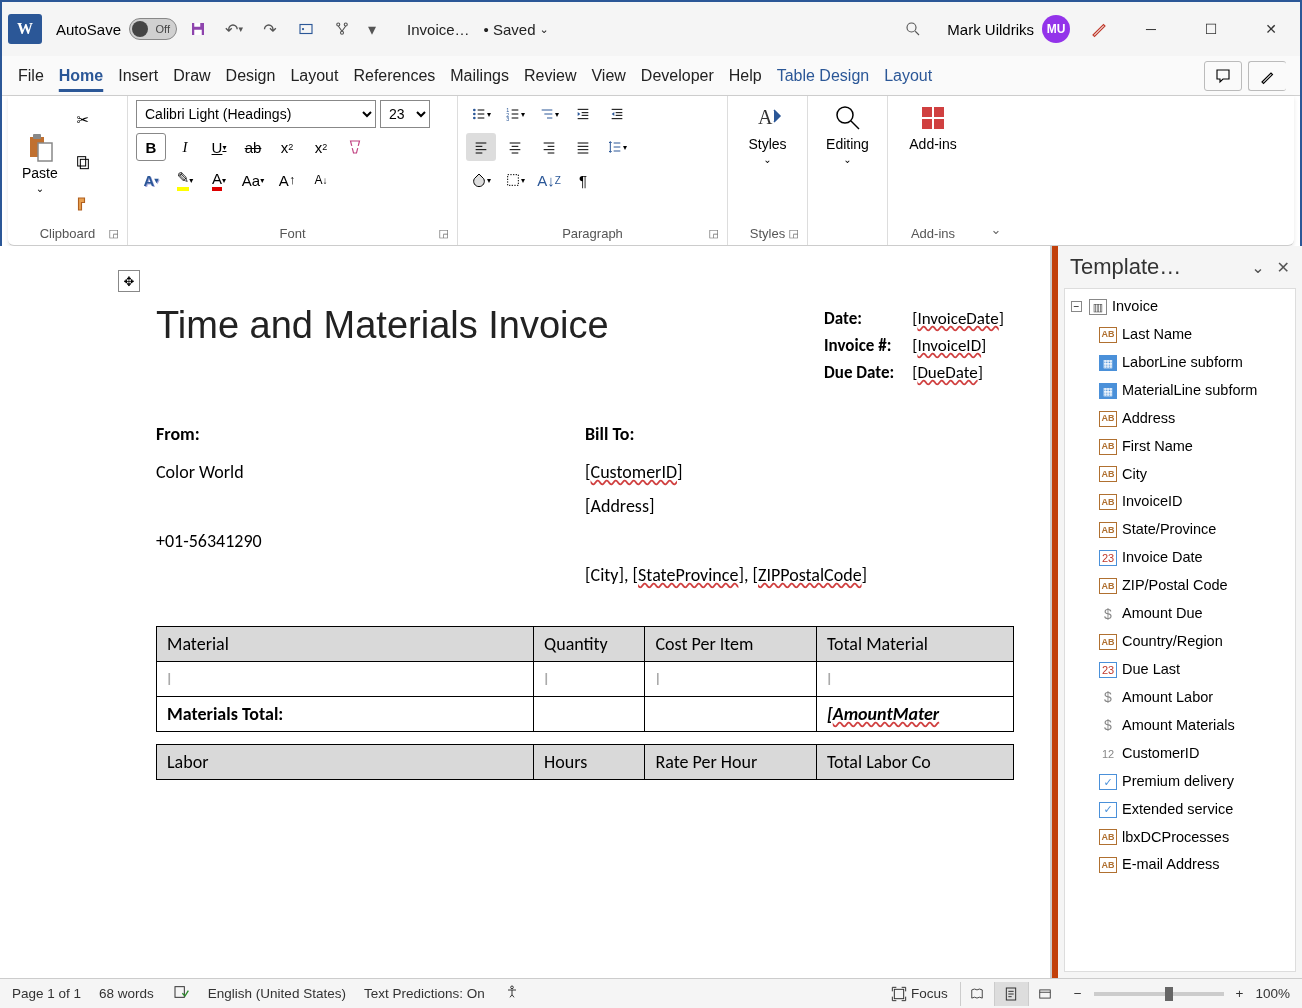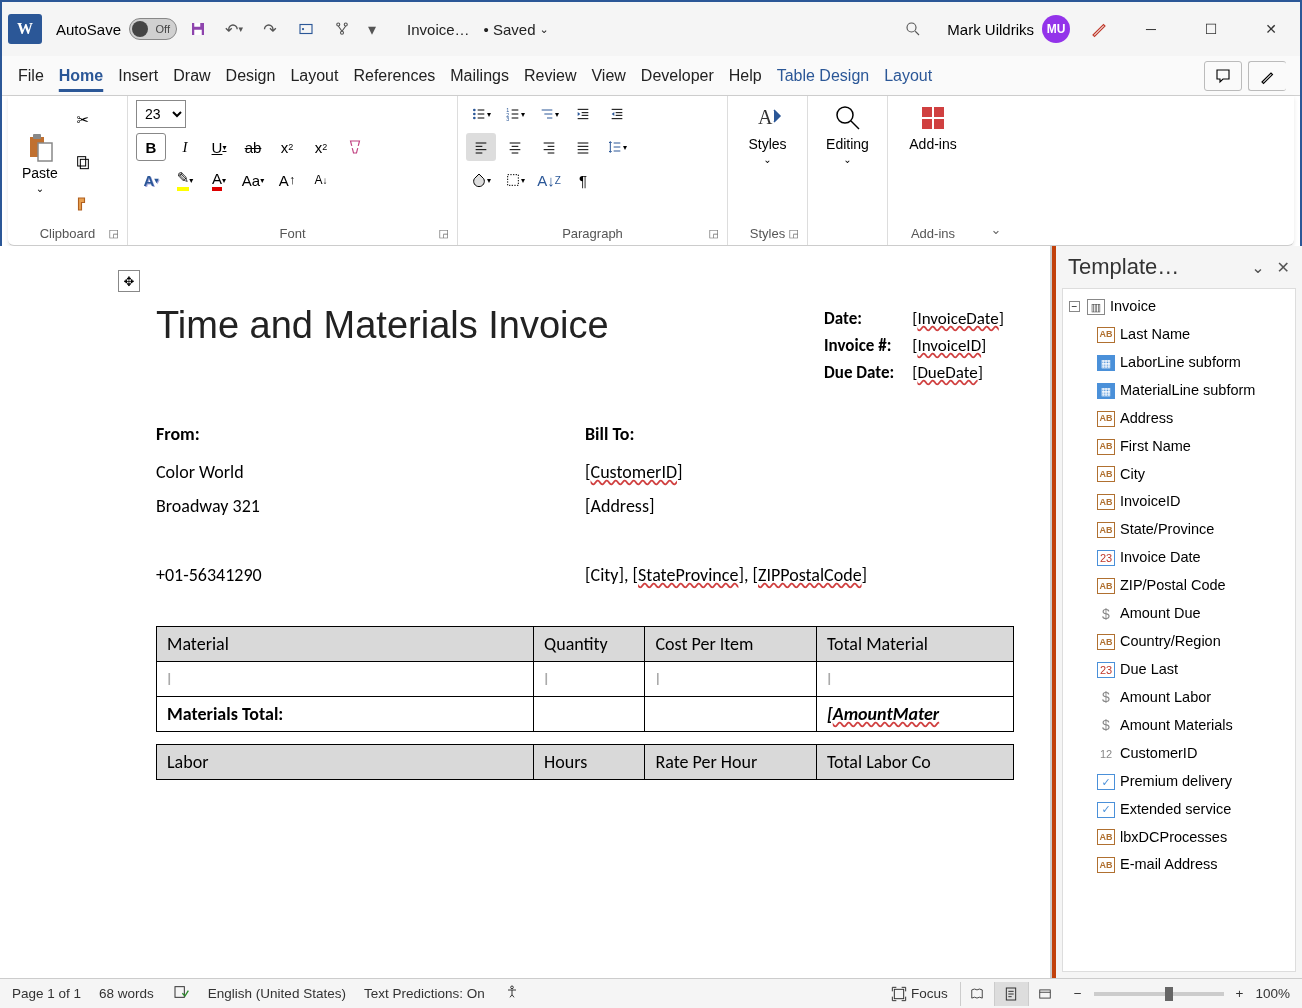--- a/index.html
+++ b/index.html
@@ -55,21 +55,21 @@
   .addr-block { display:flex; gap: 0; font-size:18px; font-family: Calibri, sans-serif; line-height:1.9;}
   .addr-col { flex:1;}
   .addr-col .hd { font-weight:bold; margin-bottom:4px;}
   
   .doc-table { border-collapse:collapse; width:100%; margin-top:34px; font-family:Calibri,sans-serif; font-size:18px;}
   .doc-table th, .doc-table td { border:1px solid #000; padding:6px 10px; text-align:left;}
   .doc-table th { background:#d9d9d9; font-weight:normal;}
   .doc-table .total-label { font-weight:bold;}
   .doc-table .cursor-cell { color:#aaa;}
   
-  .pane { width:250px; background:#f5f5f5; border-left:4px solid #c2410c; display:flex; flex-direction:column;}
+  .pane { width:250px; background:#f5f5f5; border-left:6px solid #c2410c; display:flex; flex-direction:column;}
   .pane-header { display:flex; align-items:center; padding:8px 12px; font-size:22px; color:#333;}
   .pane-header .sp { margin-left:auto; display:flex; gap:12px; font-size:16px; color:#555;}
   .tree { flex:1; padding:4px 2px 4px 4px; font-size:14.5px; background:#fff; margin:0 6px 6px 6px; border:1px solid #ddd; overflow:auto;}
   .tree-item { display:flex; align-items:center; gap:5px; padding:2px 2px 2px 18px; line-height:1.65;}
   .tree-item.root { padding-left:2px; font-weight:normal;}
   .tree-item.sub { padding-left: 30px;}
   .t-icon { width:18px; height:16px; display:inline-flex; align-items:center; justify-content:center; font-size:11px; color:#444;}
   .t-icon.text { border:1px solid #b07030; color:#b07030; font-size:9px; font-weight:bold;}
   .t-icon.subform { background:#4a90d9; color:#fff;}
   .t-icon.date { border:1px solid #4a90d9; color:#c0392b;}
@@ -210,20 +210,21 @@
     </div>
     <div class="group-label">
         <span>Clipboard</span>
         <span class="launcher">◲</span>
       </div>
   </div>
 
   <div class="group" style="width:330px;">
     <div class="col" style="gap:5px;">
       <div class="row">
+        <select class="combo font"><option>Calibri Light (Headings)</option></select>
         <select class="combo size"><option>23</option></select>
       </div>
       <div class="row">
         <div class="sbtn" style="border:1px solid #888; font-weight:bold;">B</div>
         <div class="sbtn" style="font-style:italic; font-family:serif;">I</div>
         <div class="sbtn" style="text-decoration:underline;">U<span style="font-size:8px;">▾</span></div>
         <div class="sbtn" style="text-decoration:line-through;">ab</div>
         <div class="sbtn">x<sub style="font-size:9px;">2</sub></div>
         <div class="sbtn">x<sup style="font-size:9px;">2</sup></div>
         <div class="sbtn" style="color:#c04080;">
@@ -410,21 +411,20 @@
                 <td>Due Date:</td>
                 <td>[<span class="wavy">DueDate</span>]</td>
               </tr>
         </tbody>
           </table>
       </div>
       <div class="addr-block">
         <div class="addr-col">
           <div class="hd">From:</div>
           <div>Color World</div>
-          <div>Broadway 321</div>
           <div>&nbsp;</div>
           <div>+01-56341290</div>
         </div>
         <div class="addr-col">
           <div class="hd">Bill To:</div>
           <div>[<span class="wavy">CustomerID</span>]</div>
           <div>[<span>Address</span>]</div>
           <div>&nbsp;</div>
           <div>[<span>City</span>]<span>, </span>[<span class="wavy">StateProvince</span>]<span>, </span>[<span class="wavy">ZIPPostalCode</span>]</div>
         </div>

